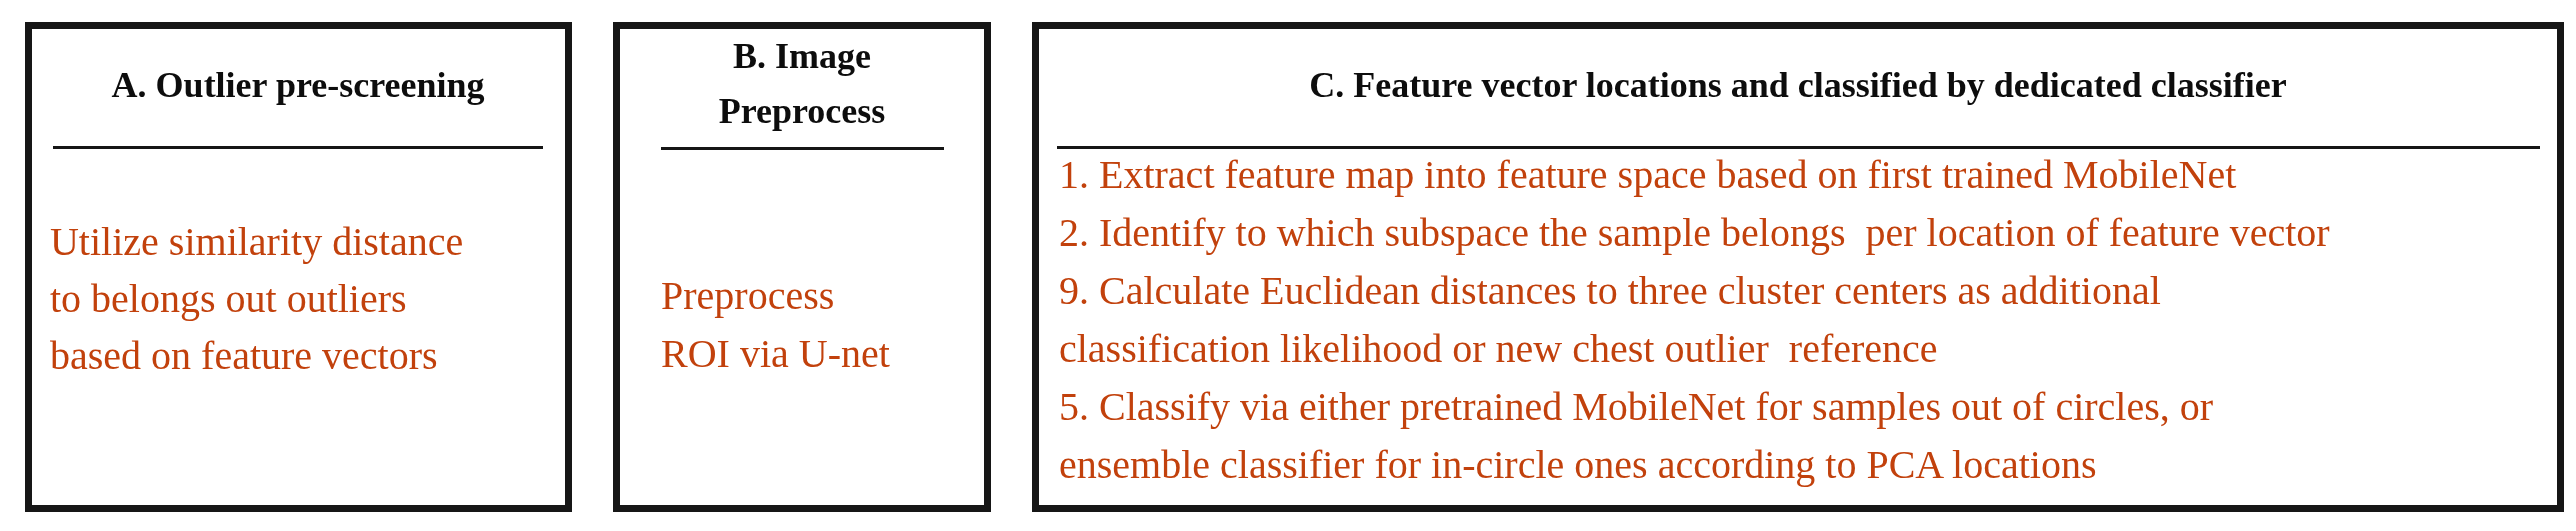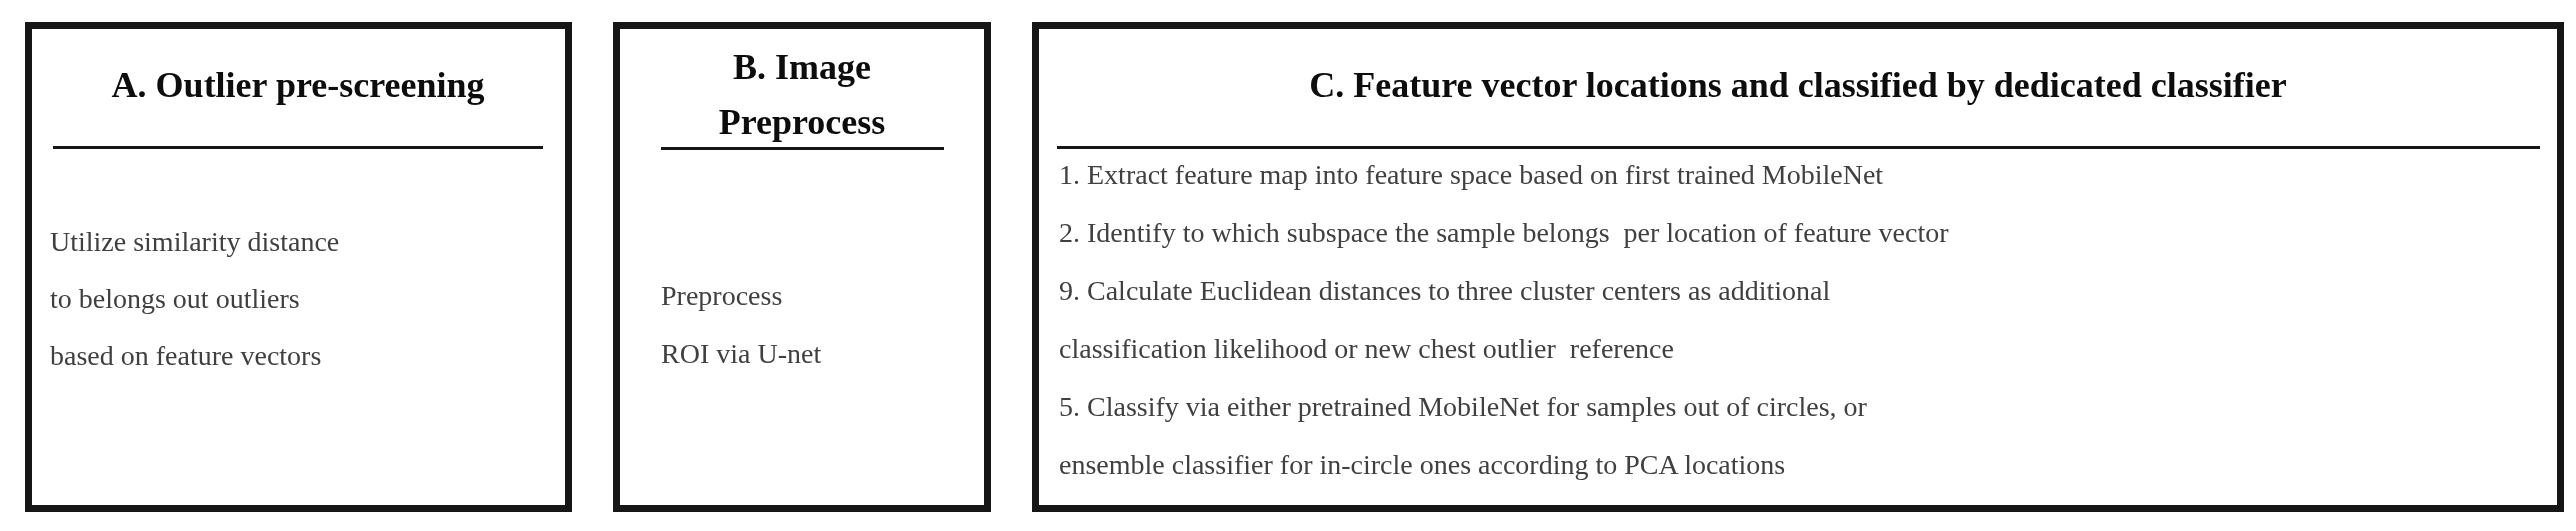--- a/index.html
+++ b/index.html
@@ -33,38 +33,38 @@
     left: 0;
     right: 0;
     margin: 0;
     text-align: center;
     font-weight: 700;
     font-size: 36px;
     color: #0d0d0d;
     white-space: pre-wrap;
   }
   .title-a { top: 35px; }
-  .title-b { top: 11px; line-height: 55px; }
+  .title-b { top: 0; line-height: 55px; }
   .title-c { top: 35px; }
 
   .rule {
     position: absolute;
     height: 3.1px;
     background: #161616;
   }
   .rule-a { top: 117px; left: 21.5px; right: 21.5px; }
   .rule-b { top: 118px; left: 41px; right: 40px; }
   .rule-c { top: 117px; left: 17.7px; right: 17px; }
 
   .panel-body {
     position: absolute;
     right: 9.2px;
-    font-size: 28px;
+    font-size: 40px;
     line-height: 57px;
-    color: #404040;
+    color: #c2410c;
   }
   .body-a { top: 184px; left: 18.4px; }
   .body-b { top: 238px; left: 41px; line-height: 58px; }
   .body-c { top: 117px; left: 20px; line-height: 58px; }
 
   .line {
     white-space: pre-wrap; 
   }
 </style>
 </head>

